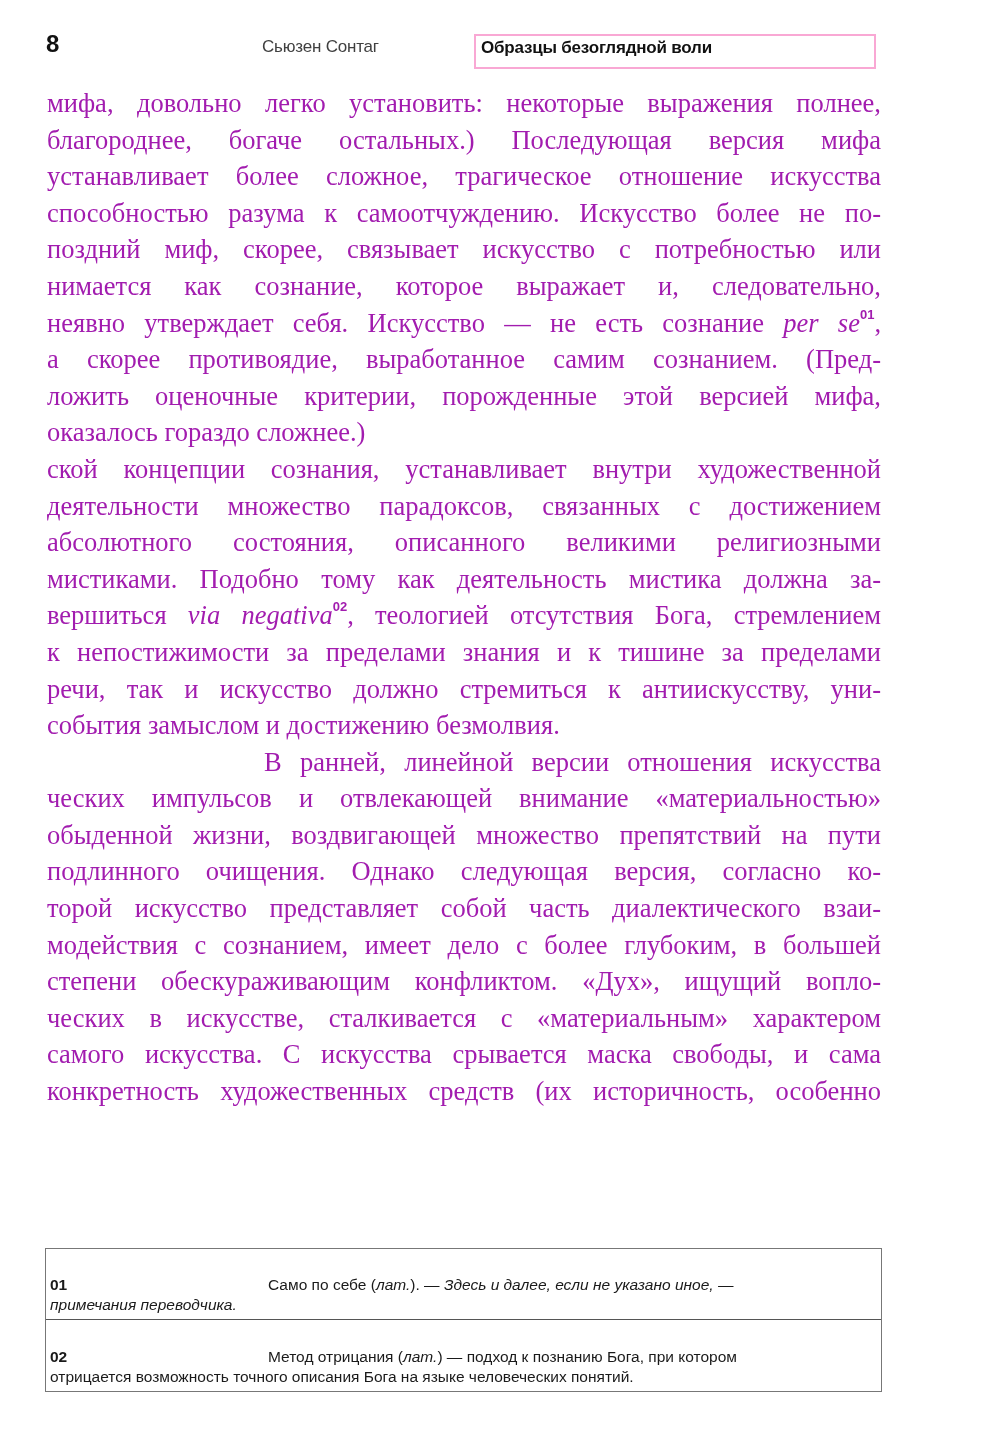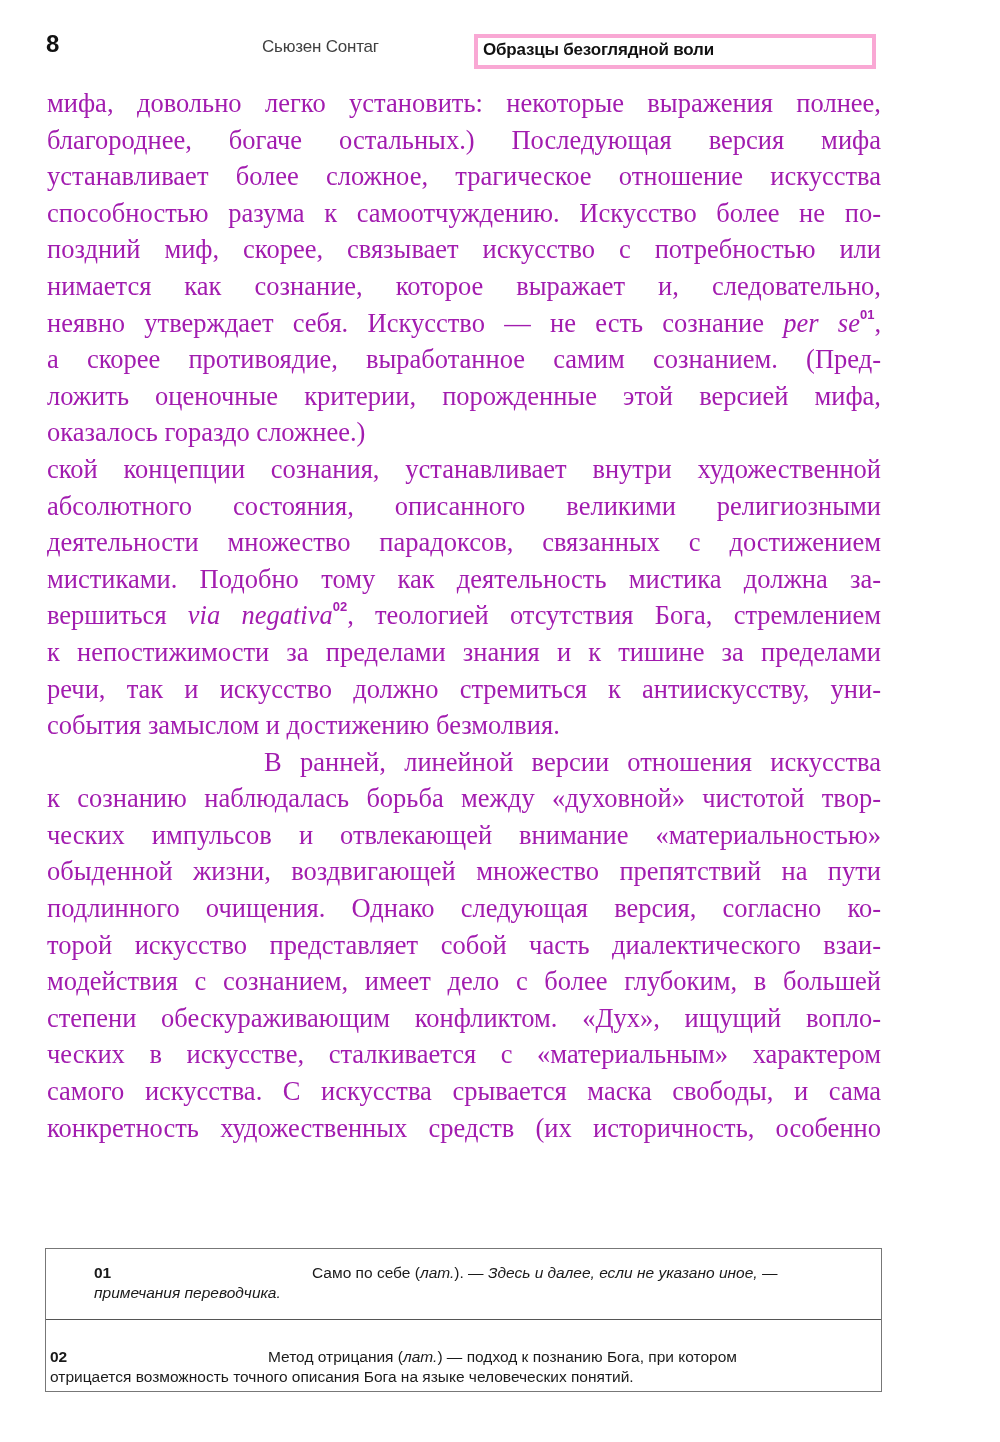--- a/index.html
+++ b/index.html
@@ -33,21 +33,21 @@
       line-height: 22px;
       color: #404040;
       letter-spacing: -0.2px;
     }
     .running-title-box {
       position: absolute;
       left: 474px;
       top: 34px;
       width: 402px;
       height: 35px;
-      border: 4px solid #f9a8d4;
+      border: 2px solid #f9a8d4;
       box-sizing: border-box;
     }
     .running-title {
       position: absolute;
       left: 5px;
       top: 1px;
       font-family: "Liberation Sans", sans-serif;
       font-weight: bold;
       font-size: 17px;
       line-height: 22px;
@@ -103,23 +103,22 @@
       left: 0;
       width: 100%;
       box-sizing: border-box;
       padding: 0 4px;
       font-family: "Liberation Sans", sans-serif;
       font-size: 15.5px;
       line-height: 20px;
       color: #1a1a1a;
     }
     .footnote.fn1 {
-      top: 14px;
+      top: 26px;
       height: 44px;
-      margin-left: 44px;
     }
     .footnote.fn2 {
       top: 98px;
       height: 44px;
     }
     .fn-divider {
       position: absolute;
       left: 0;
       top: 70px;
       width: 100%;
@@ -149,29 +148,28 @@
   <span class="line">благороднее, богаче остальных.) Последующая версия мифа</span>
   <span class="line">устанавливает более сложное, трагическое отношение искусства</span>
   <span class="line">способностью разума к самоотчуждению. Искусство более не по-</span>
   <span class="line">поздний миф, скорее, связывает искусство с потребностью или</span>
   <span class="line">нимается как сознание, которое выражает и, следовательно,</span>
   <span class="line"><span>неявно утверждает себя. Искусство — не есть сознание </span><i>per se</i><sup>01</sup><span>,</span></span>
   <span class="line">а скорее противоядие, выработанное самим сознанием. (Пред-</span>
   <span class="line">ложить оценочные критерии, порожденные этой версией мифа,</span>
   <span class="line last">оказалось гораздо сложнее.)</span>
   <span class="line">ской концепции сознания, устанавливает внутри художественной</span>
+  <span class="line">деятельности множество парадоксов, связанных с достижением</span>
   <span class="line">абсолютного состояния, описанного великими религиозными</span>
-  <span class="line">деятельности множество парадоксов, связанных с достижением</span>
   <span class="line">мистиками. Подобно тому как деятельность мистика должна за-</span>
   <span class="line"><span>вершиться </span><i>via negativa</i><sup>02</sup><span>, теологией отсутствия Бога, стремлением</span></span>
   <span class="line">к непостижимости за пределами знания и к тишине за пределами</span>
   <span class="line">речи, так и искусство должно стремиться к антиискусству, уни-</span>
   <span class="line last">события замыслом и достижению безмолвия.</span>
   <span class="line indent">В ранней, линейной версии отношения искусства</span>
-  <span class="line">к сознанию наблюдалась борьба между «духовной» чистотой твор-</span>
   <span class="line">ческих импульсов и отвлекающей внимание «материальностью»</span>
   <span class="line">обыденной жизни, воздвигающей множество препятствий на пути</span>
   <span class="line">подлинного очищения. Однако следующая версия, согласно ко-</span>
   <span class="line">торой искусство представляет собой часть диалектического взаи-</span>
   <span class="line">модействия с сознанием, имеет дело с более глубоким, в большей</span>
   <span class="line">степени обескураживающим конфликтом. «Дух», ищущий вопло-</span>
   <span class="line">ческих в искусстве, сталкивается с «материальным» характером</span>
   <span class="line">самого искусства. С искусства срывается маска свободы, и сама</span>
   <span class="line">конкретность художественных средств (их историчность, особенно</span>
 </div>

